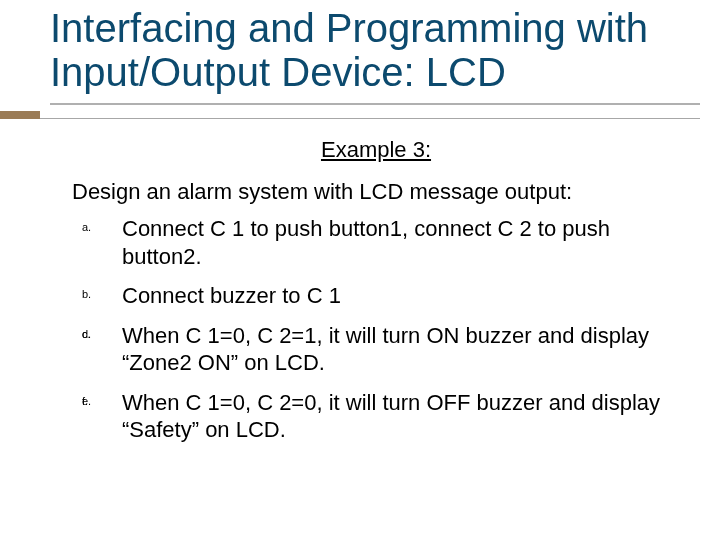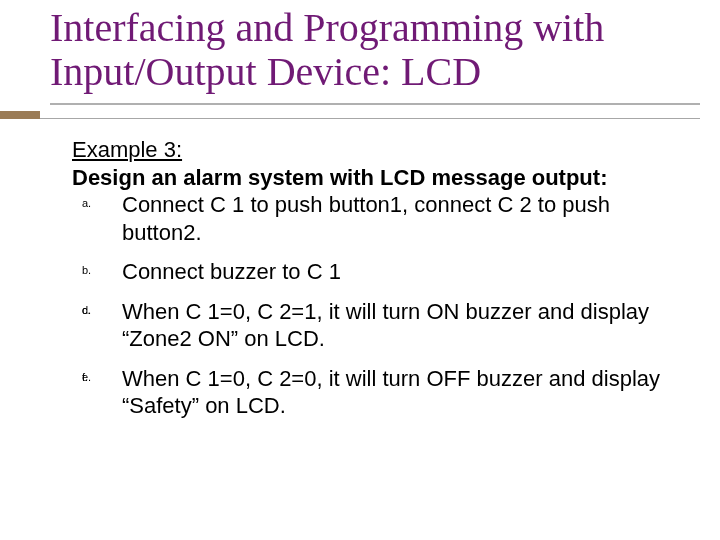--- a/index.html
+++ b/index.html
@@ -11,24 +11,24 @@
     overflow:hidden;
   }
   .slide{
     width:720px;height:540px;
     position:relative;
     box-sizing:border-box;
   }
   .title{
     position:absolute;
     left:50px;top:6px;right:30px;
-    font-family:Liberation Serif, serif;
+    font-family:Liberation Sans, sans-serif;
     font-size:40px;
     line-height:1.1;
-    color:#701a75;
+    color:#0c4a6e;
     font-weight:400;
   }
   .hr1{
     position:absolute;
     left:50px;right:20px;top:103px;
     border-top:2px solid #b0b0b0;
   }
   .chip{
     position:absolute;
     left:0;top:111px;
@@ -41,23 +41,25 @@
     border-top:1px solid #a7a7a7;
   }
   .body{
     position:absolute;
     left:72px;top:136px;right:40px;
     font-size:22px;
     line-height:1.25;
   }
   .heading{
     text-decoration:underline;
+    margin-bottom:14px;
+    text-align:center;
   }
   .lead{
-    font-weight:bold;
+    margin-bottom:10px;
   }
   ol.steps{
     list-style:none;
     margin:0;padding:0;
   }
   ol.steps>li{
     position:relative;
     padding-left:50px;
     margin-bottom:12px;
   }

